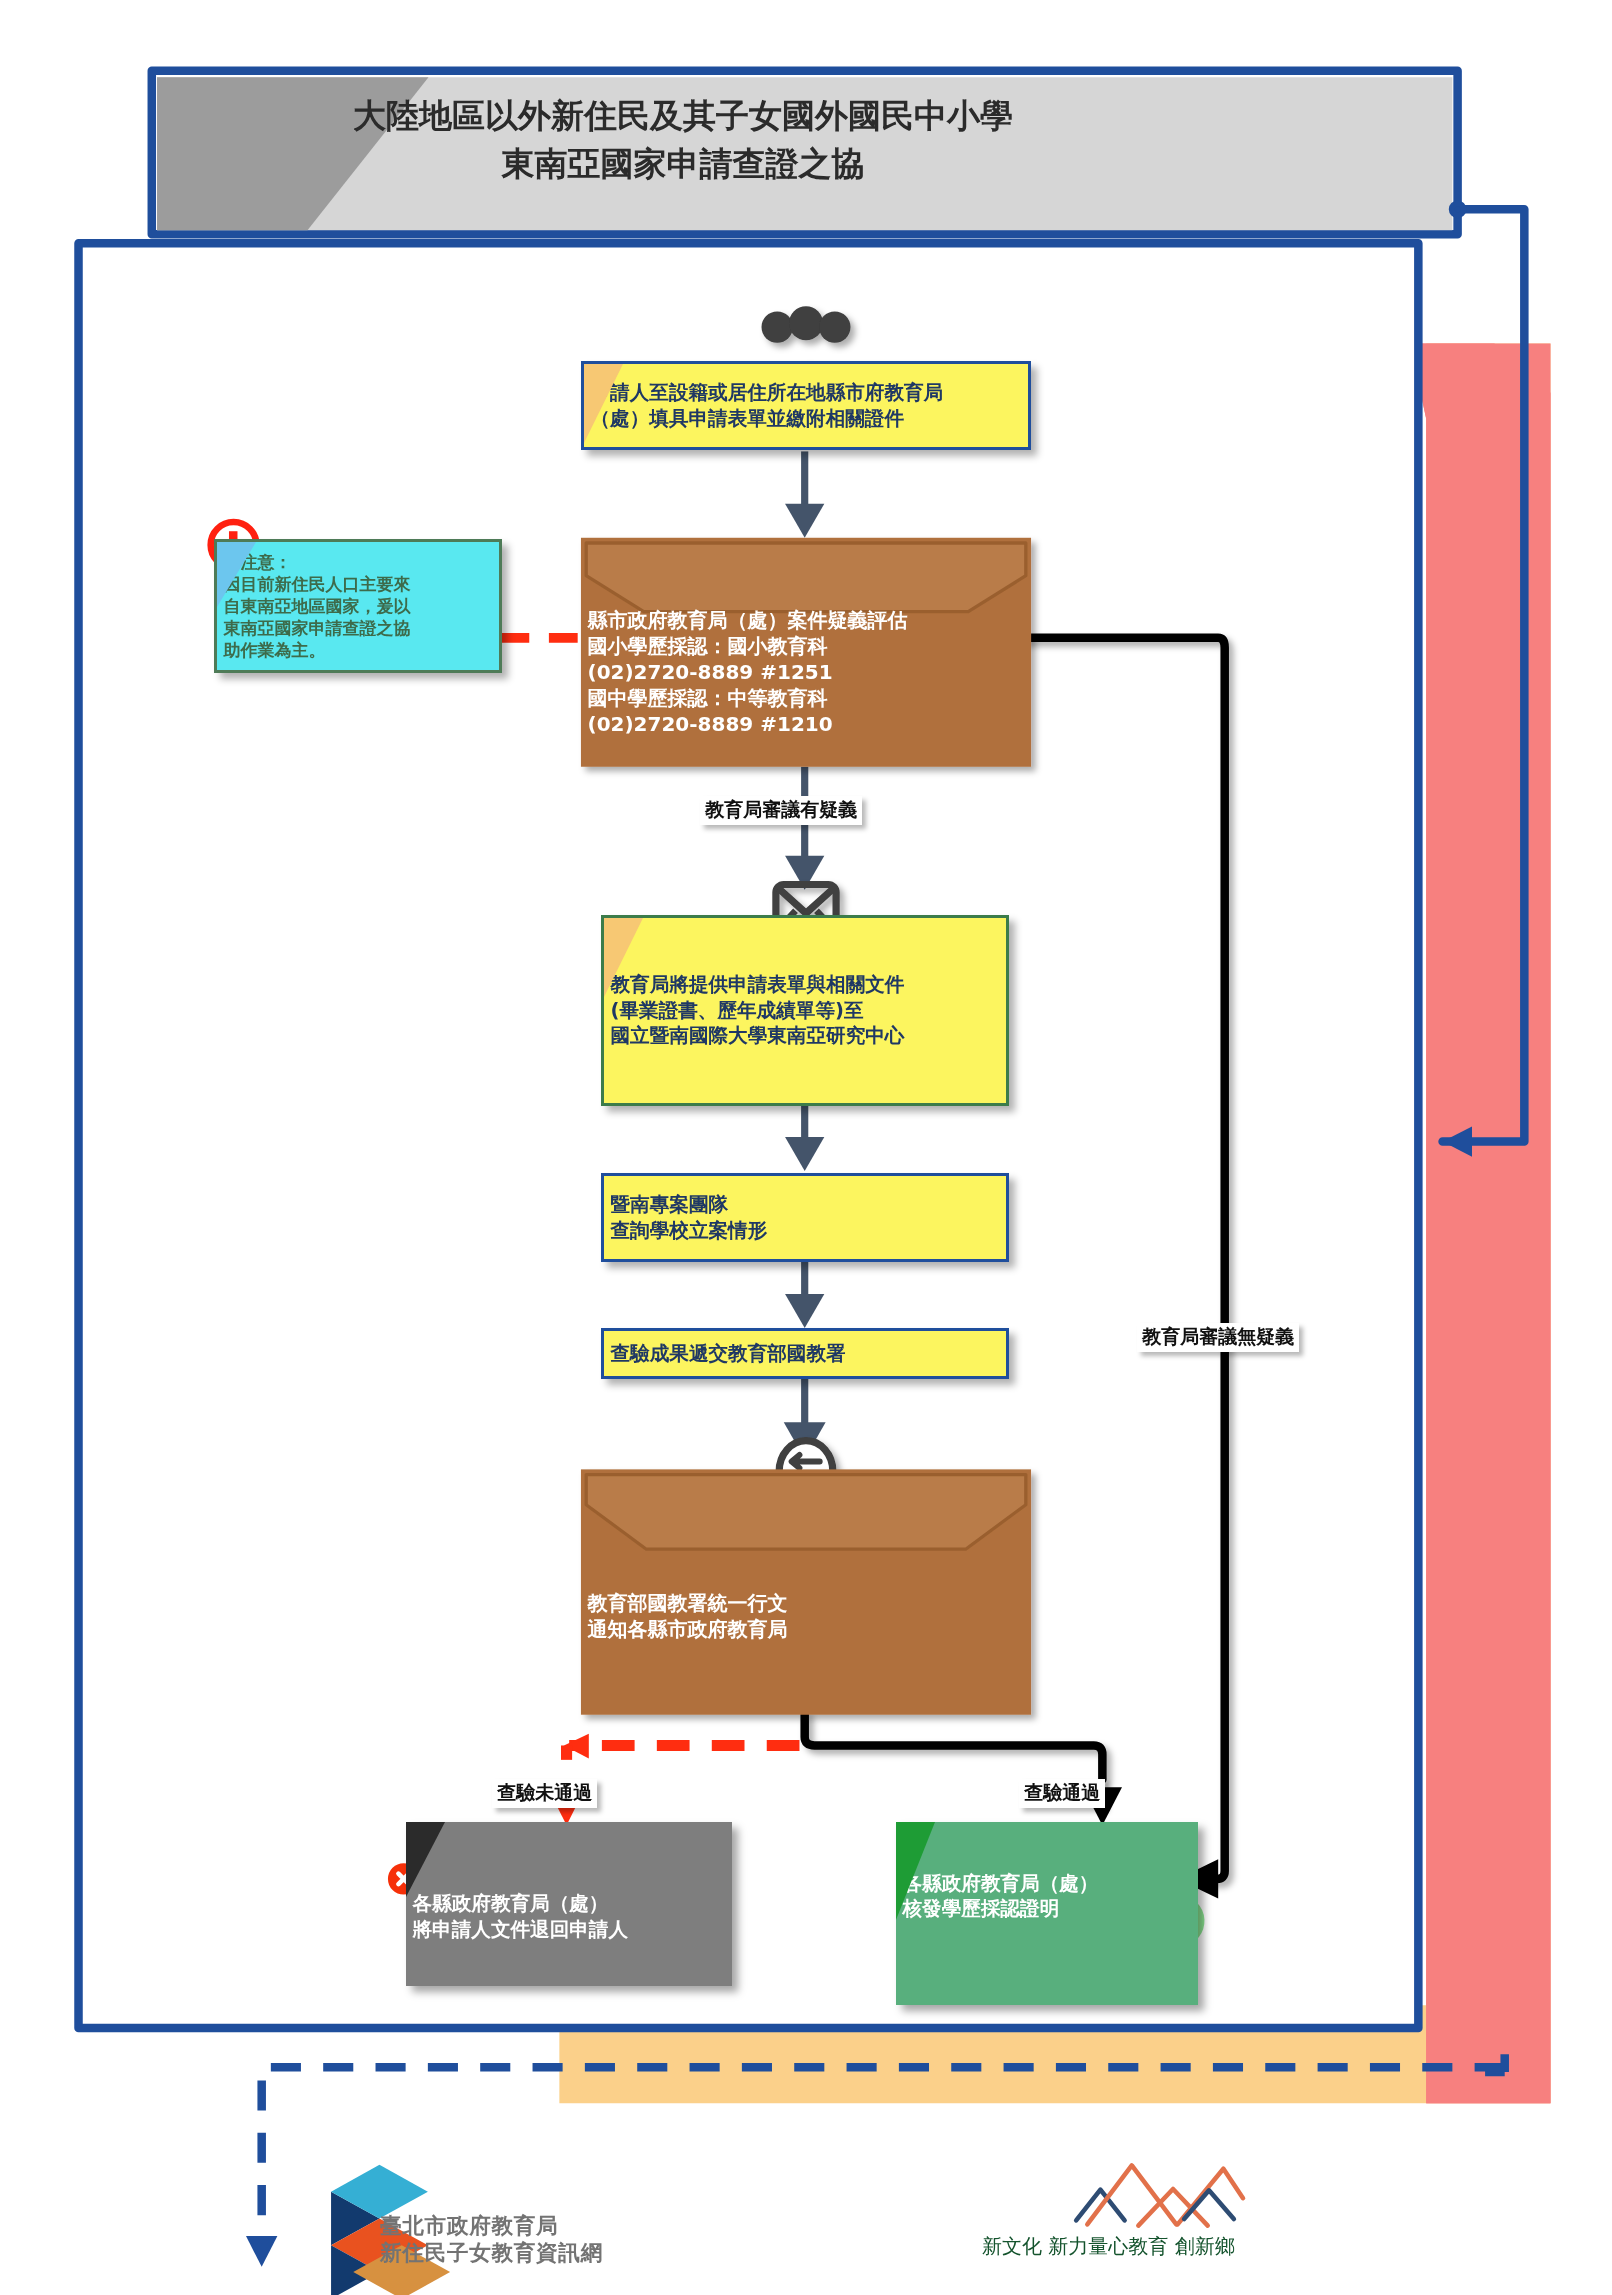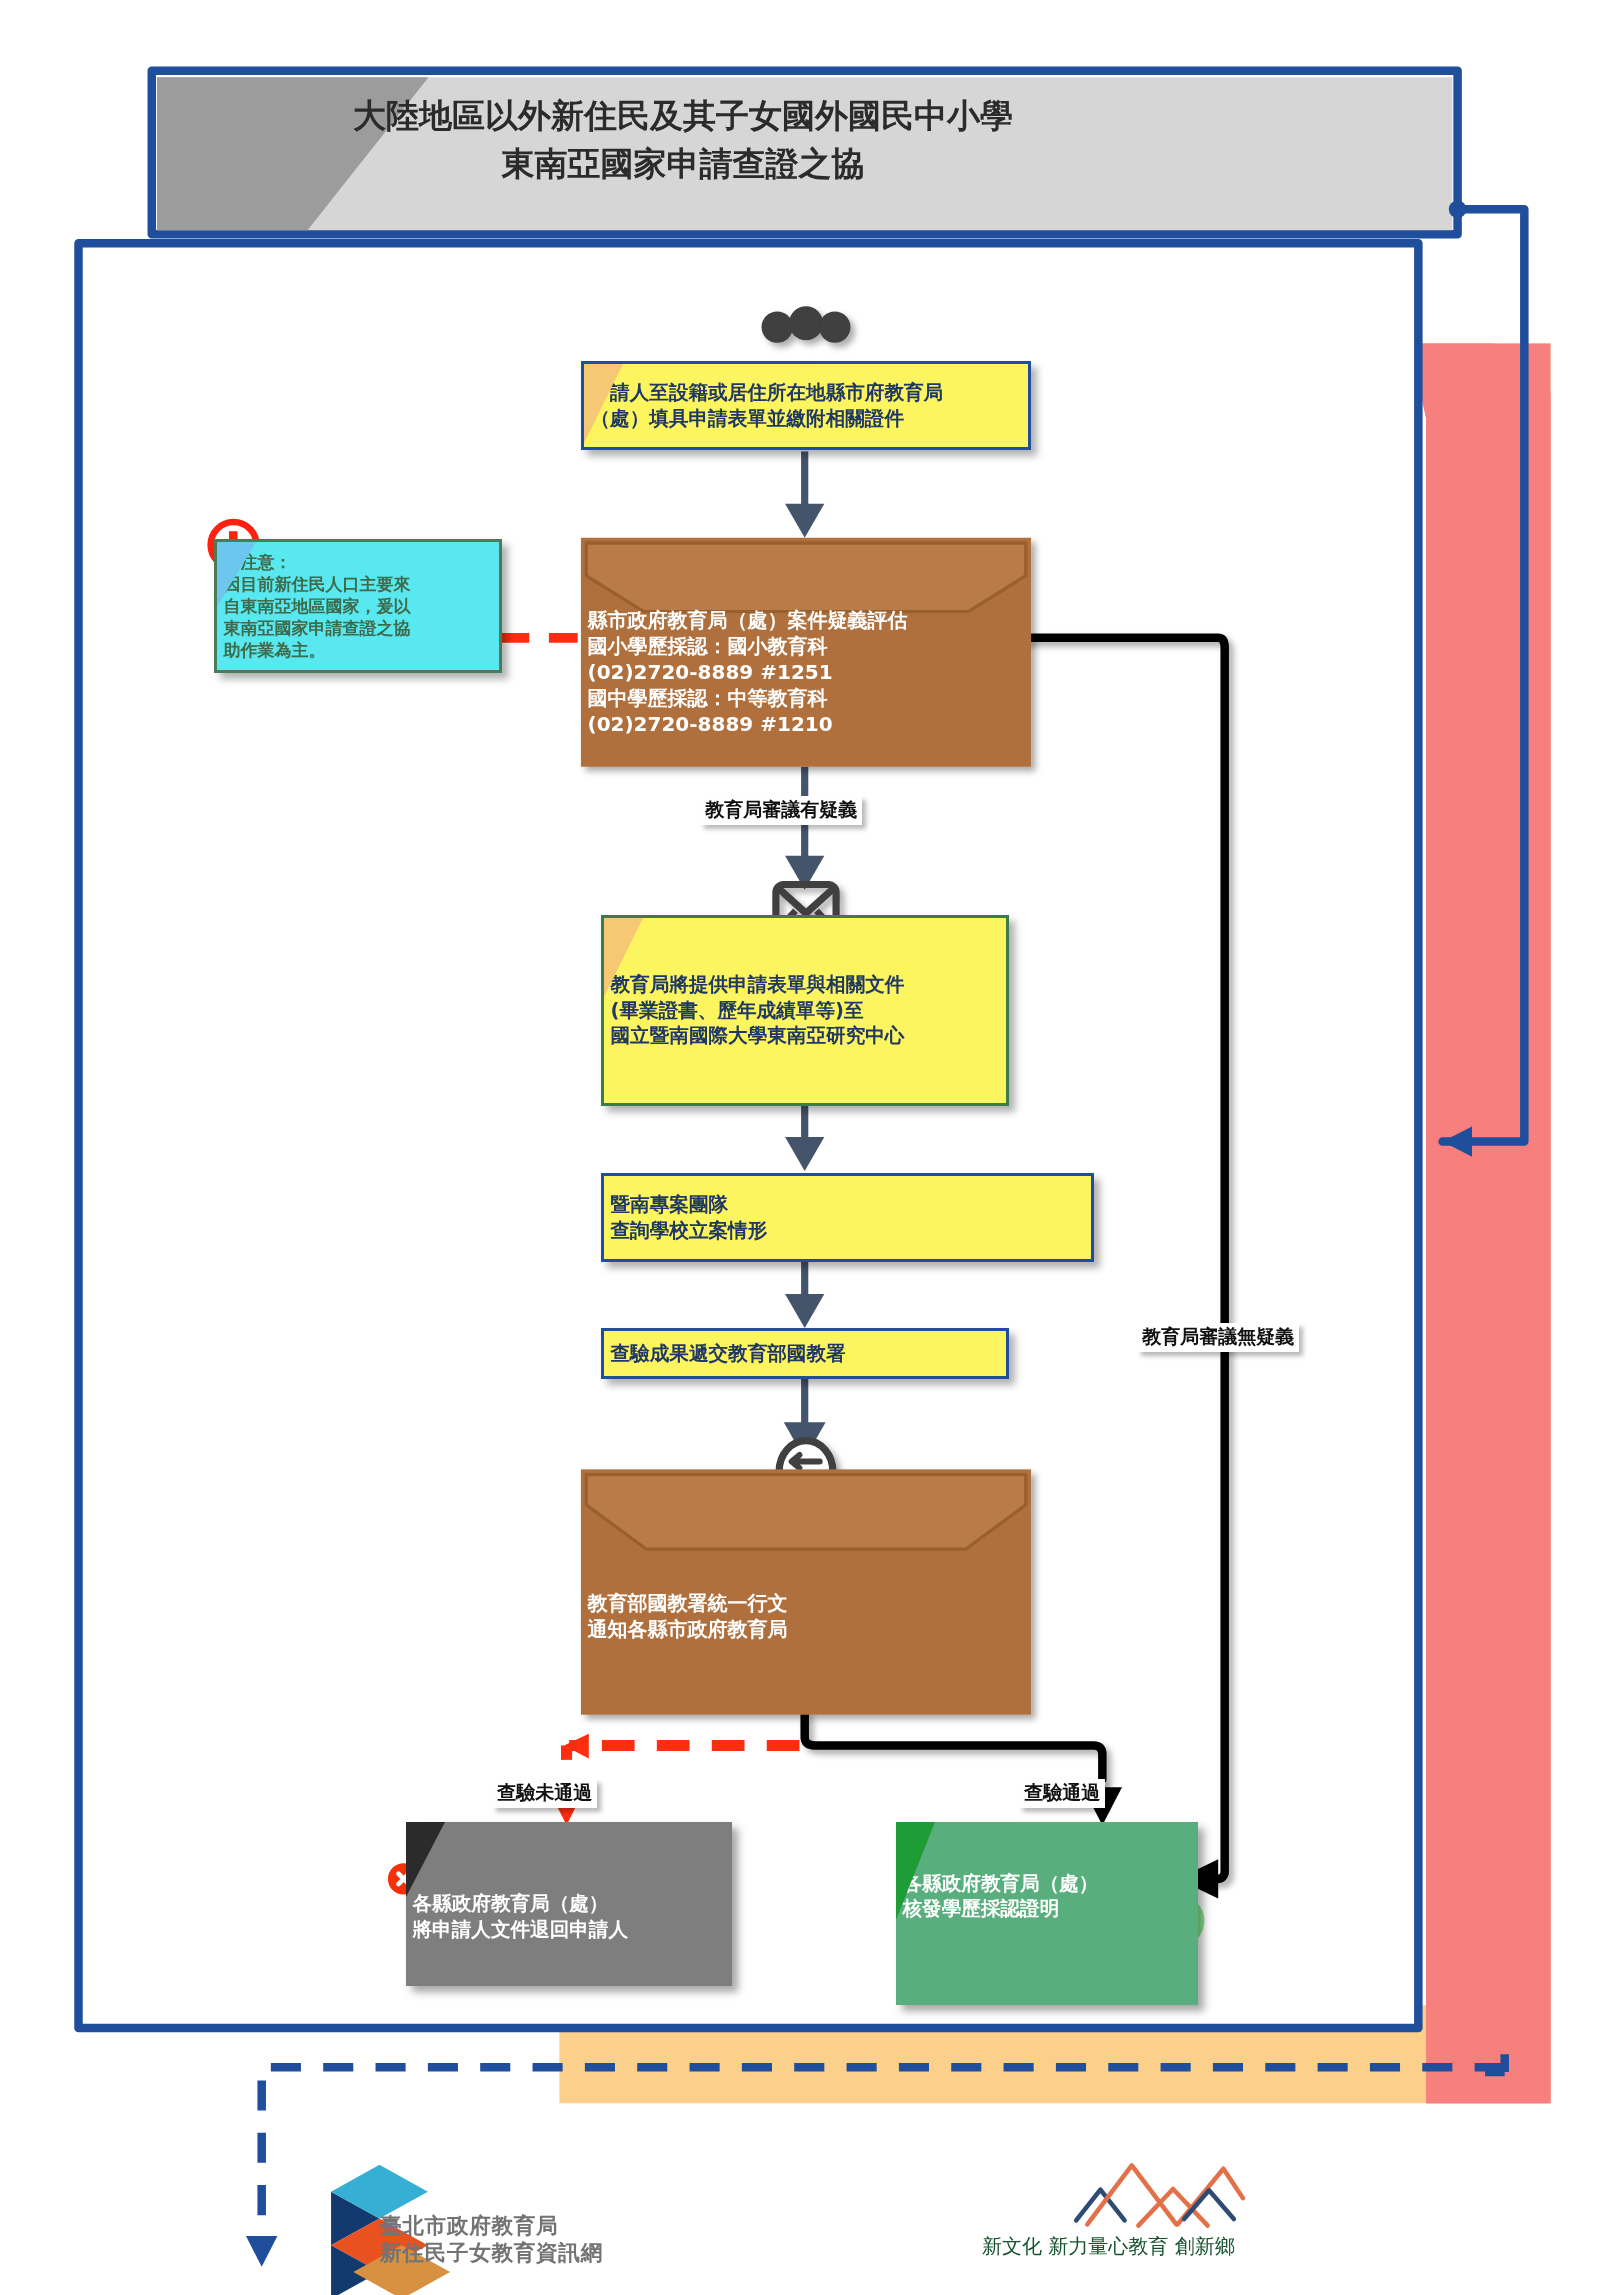--- a/index.html
+++ b/index.html
@@ -197,21 +197,21 @@
 
   <div class="edgelabel" style="left:1137px;top:1323px;">教育局審議無疑義</div>
 
   <div class="node yellowbox greenb" style="left:601px;top:915px;width:408px;height:191px;">
     <span class="cornerfold"></span>
     <span class="txt">教育局將提供申請表單與相關文件
 (畢業證書、歷年成績單等)至
 國立暨南國際大學東南亞研究中心</span>
   </div>
 
-  <div class="node yellowbox" style="left:601px;top:1173px;width:493px;height:89px;">
+  <div class="node yellowbox" style="left:601px;top:1173px;width:408px;height:89px;">
     <span class="txt">暨南專案團隊
 查詢學校立案情形</span>
   </div>
 
   <div class="node yellowbox" style="left:601px;top:1328px;width:408px;height:51px;">
     <span class="txt">查驗成果遞交教育部國教署</span>
   </div>
 
   <svg class="layer" viewBox="0 0 2464 3508" width="1612" height="2295">
     <g filter="url(#softshadow)">

